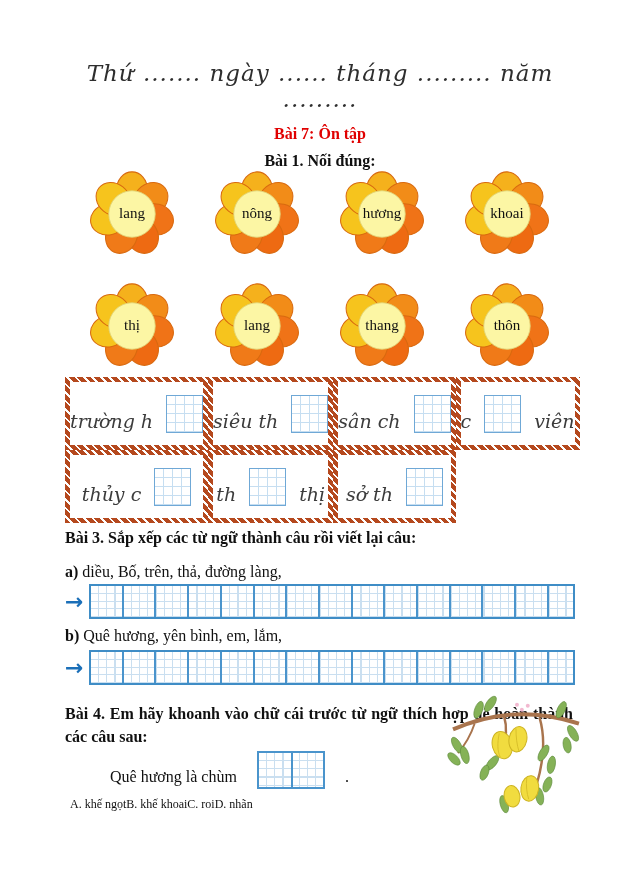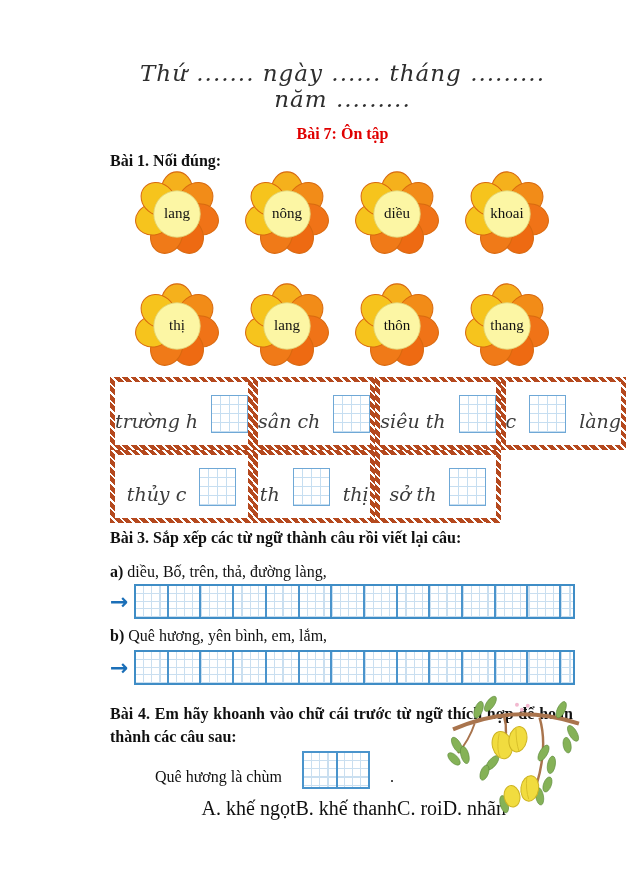--- a/index.html
+++ b/index.html
@@ -5,21 +5,20 @@
   * { box-sizing: border-box; margin: 0; padding: 0; }
   html, body { background: #ffffff; }
   .page {
     position: relative;
     width: 638px;
     height: 886px;
     background: #ffffff;
     font-family: "Liberation Serif", serif;
     color: #101010;
     overflow: hidden;
-    padding-left: 45px;
   }
   .content { padding: 0 63px 0 65px; }
 
   
   .date-line {
     padding-top: 60px;
     text-align: center;
     font-family: "DejaVu Serif", serif;
     font-style: italic;
     font-size: 23px;
@@ -31,21 +30,21 @@
     text-align: center;
     font-weight: bold;
     font-size: 16px;
     color: #e00000;
   }
   .section-title {
     font-weight: bold;
     font-size: 16px;
     line-height: 20px;
   }
-  .ex1-title { margin-top: 8px; }
+  .ex1-title { margin-top: 8px; text-align: center; }
 
   
   .flower-row {
     display: flex;
     justify-content: space-between;
     padding: 0 25px 0 24px;
   }
   .flower-row.first { margin-top: 0px; }
   .flower-row.second { margin-top: 26px; }
   .flower { position: relative; width: 86px; height: 86px; }
@@ -147,25 +146,25 @@
     height: 38px;
     border: 2px solid #4a94cc;
     background-color: #fff;
     background-image:
       linear-gradient(to right, transparent 0 32px, #4a94cc 32px 34px, transparent 34px),
       repeating-linear-gradient(to right, transparent 0 7px, #cadff0 7px 8.2px),
       repeating-linear-gradient(to bottom, transparent 0 7px, #cadff0 7px 8.2px);
   }
   .options-row {
     margin-top: 8px;
-    margin-left: 18px;
+    margin-left: 5px;
     width: 378px;
     display: flex;
-    justify-content: flex-end;
-    font-size: 20px;
+    justify-content: flex-start;
+    font-size: 12px;
   }
   .starfruit {
     position: absolute;
     left: 444px;
     top: 694px;
   }
   .hidden-defs { position: absolute; width: 0; height: 0; }
 </style>
 </head>
 <body>
@@ -205,21 +204,21 @@
       <div class="flower">
         <svg viewBox="0 0 100 100">
             <use href="#flower-shape"></use>
           </svg>
         <span class="flower-word">nông</span>
       </div>
       <div class="flower">
         <svg viewBox="0 0 100 100">
             <use href="#flower-shape"></use>
           </svg>
-        <span class="flower-word">diều</span>
+        <span class="flower-word">hương</span>
       </div>
       <div class="flower">
         <svg viewBox="0 0 100 100">
             <use href="#flower-shape"></use>
           </svg>
         <span class="flower-word">khoai</span>
       </div>
     </div>
 
     <div class="flower-row second">
@@ -232,51 +231,51 @@
       <div class="flower">
         <svg viewBox="0 0 100 100">
             <use href="#flower-shape"></use>
           </svg>
         <span class="flower-word">lang</span>
       </div>
       <div class="flower">
         <svg viewBox="0 0 100 100">
             <use href="#flower-shape"></use>
           </svg>
+        <span class="flower-word">thang</span>
+      </div>
+      <div class="flower">
+        <svg viewBox="0 0 100 100">
+            <use href="#flower-shape"></use>
+          </svg>
         <span class="flower-word">thôn</span>
       </div>
-      <div class="flower">
-        <svg viewBox="0 0 100 100">
-            <use href="#flower-shape"></use>
-          </svg>
-        <span class="flower-word">thang</span>
-      </div>
     </div>
 
 
     <div class="ex2-table">
       <div class="t-cell">
         <span class="cur">trường h</span>
         <span class="mini-grid"></span>
 
       </div>
       <div class="t-cell">
+        <span class="cur">siêu th</span>
+        <span class="mini-grid"></span>
+
+      </div>
+      <div class="t-cell">
         <span class="cur">sân ch</span>
         <span class="mini-grid"></span>
 
       </div>
       <div class="t-cell">
-        <span class="cur">siêu th</span>
-        <span class="mini-grid"></span>
-
-      </div>
-      <div class="t-cell">
         <span class="cur">c</span>
         <span class="mini-grid"></span>
-        <span class="cur">làng</span>
+        <span class="cur">viên</span>
       </div>
       <div class="t-cell">
         <span class="cur">thủy c</span>
         <span class="mini-grid"></span>
 
       </div>
       <div class="t-cell">
         <span class="cur">th</span>
         <span class="mini-grid"></span>
         <span class="cur">thị</span>
@@ -311,21 +310,21 @@
     <div class="section-title ex4-title">Bài 4. Em hãy khoanh vào chữ cái trước từ ngữ thích hợp để hoàn thành các câu sau:</div>
 
     <div class="sentence-row">
       <span class="sentence-text">Quê hương là chùm</span>
       <span class="answer-box"></span>
       <span class="sentence-text">.</span>
     </div>
 
     <div class="options-row">
       <span>A. khế ngọt</span>
-      <span>B. khế thanh</span>
+      <span>B. khế khoai</span>
       <span>C. roi</span>
       <span>D. nhãn</span>
     </div>
 
   </div>
 
   <svg class="starfruit" viewBox="0 0 140 122" width="140" height="120">
     <path d="M8 36 C 45 20, 85 14, 136 30" stroke="#a9744d" stroke-width="4" fill="none"></path>
     <path d="M60 23 C 64 36, 61 50, 58 60" stroke="#a9744d" stroke-width="2.5" fill="none"></path>
     <path d="M96 24 C 103 48, 99 72, 93 92" stroke="#a9744d" stroke-width="2.5" fill="none"></path>

